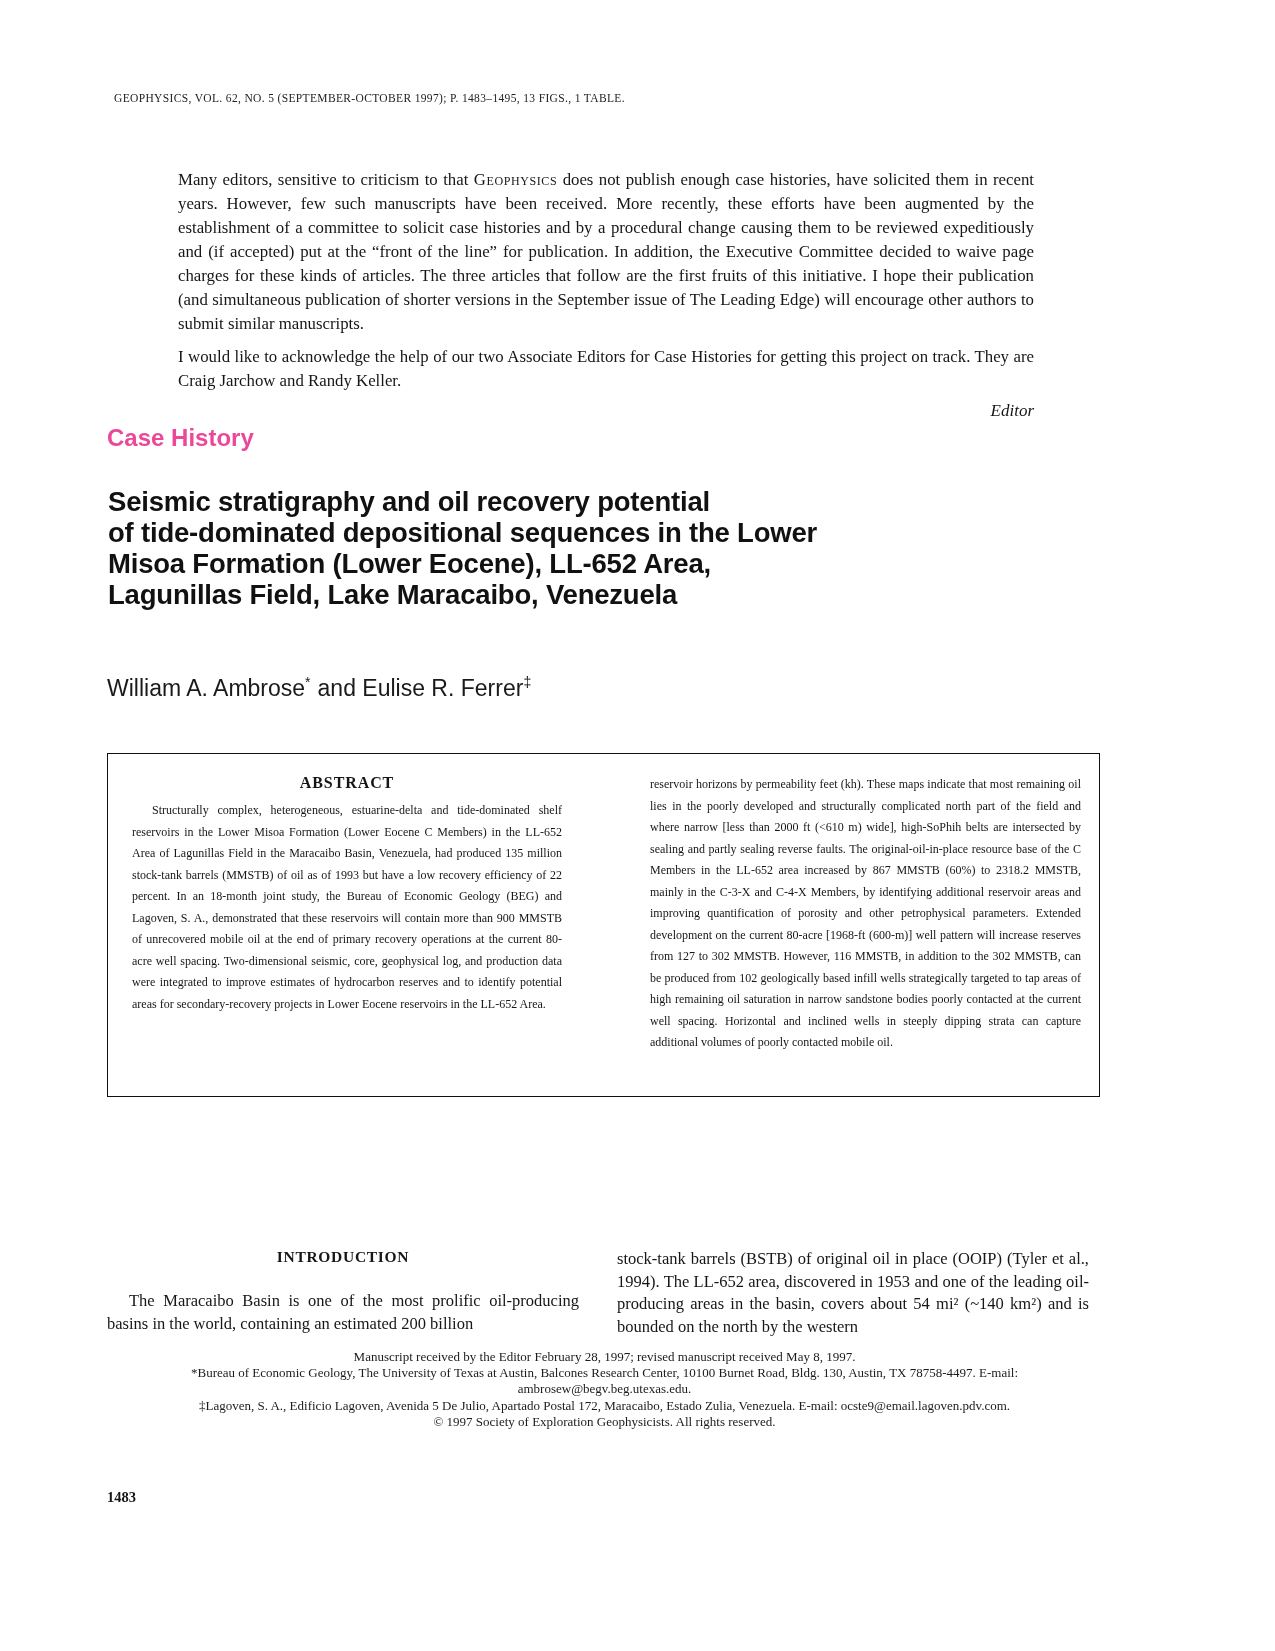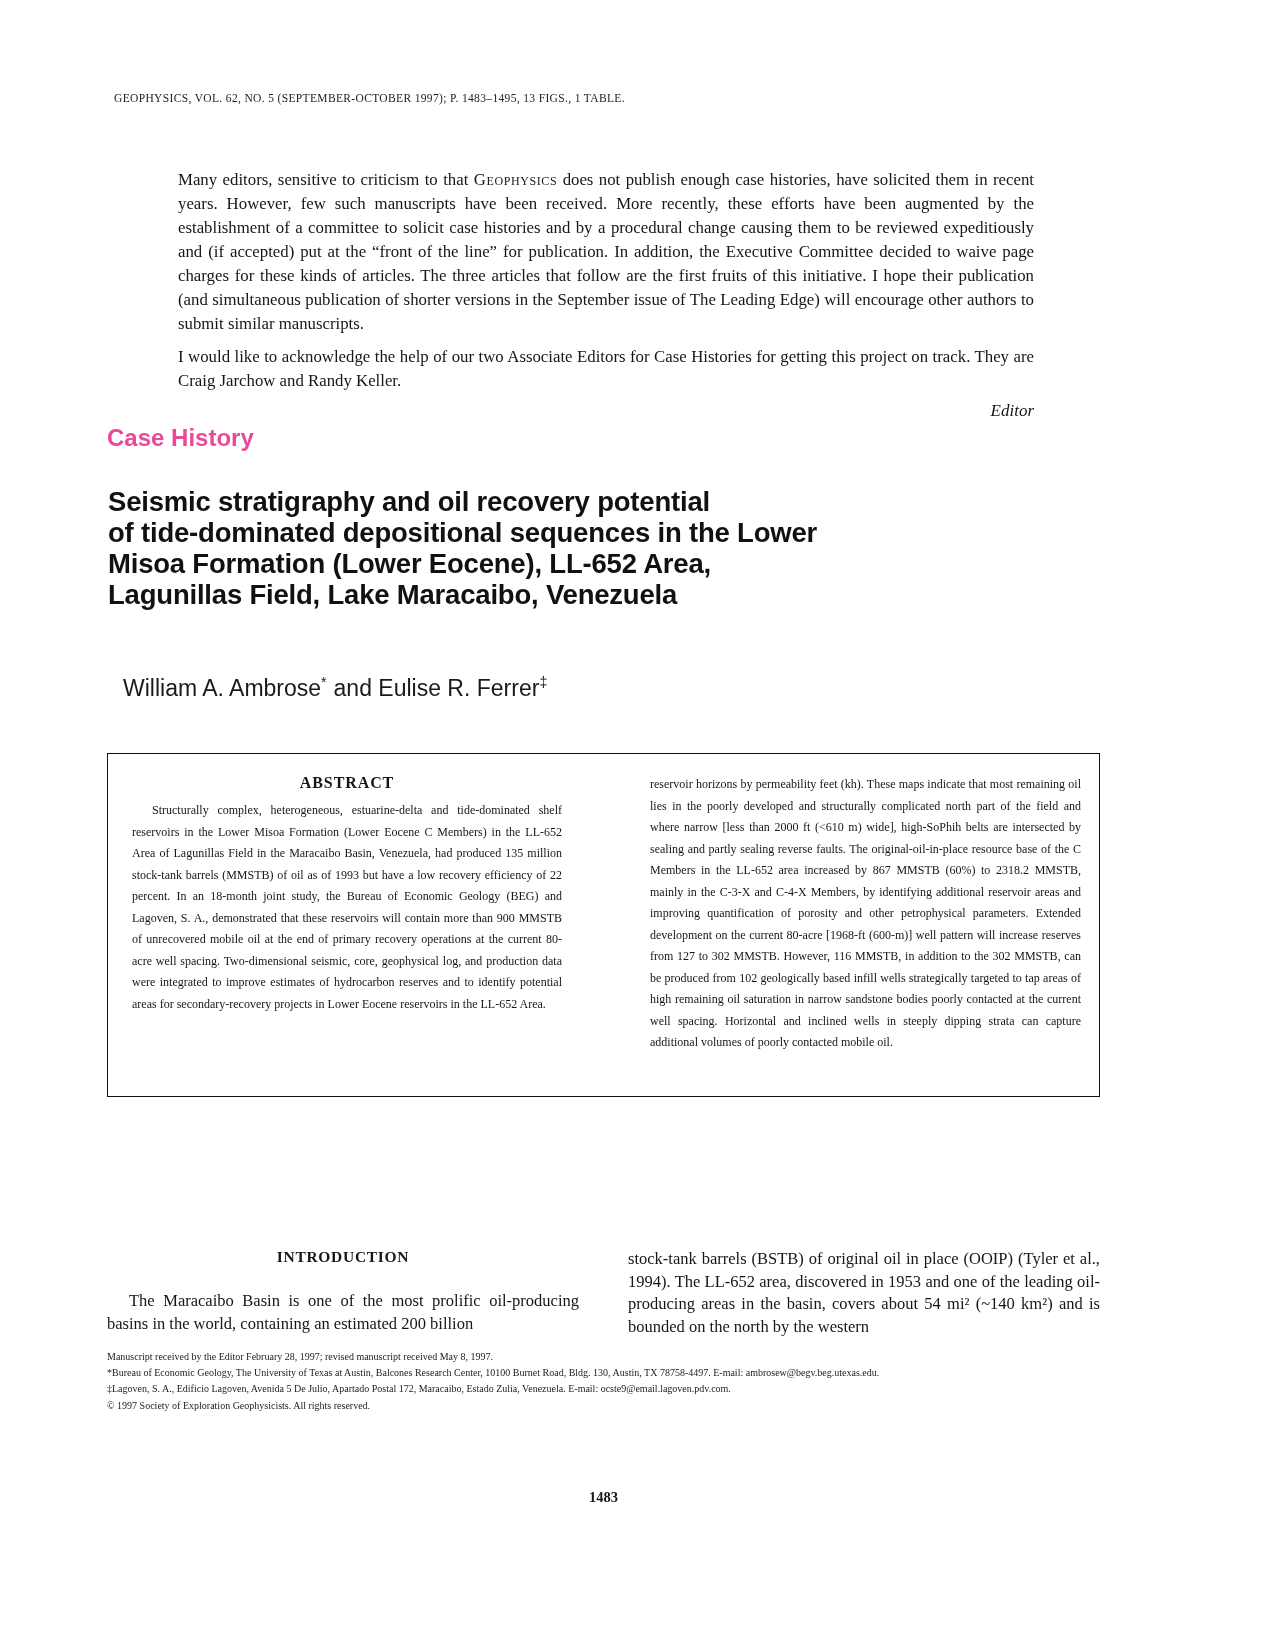--- a/index.html
+++ b/index.html
@@ -64,21 +64,20 @@
     color: #111;
   }
 
   .authors {
     position: absolute;
     left: 107px;
     top: 674px;
     font-family: "Liberation Sans", sans-serif;
     font-size: 23px;
     color: #1a1a1a;
-    margin-left: 16px;
   }
   .authors sup { font-size: 14px; vertical-align: 9px; }
   .authors .conj { margin-left: 7px; }
 
   .abstract-box {
     position: absolute;
     left: 107px;
     top: 753px;
     width: 993px;
     height: 344px;
@@ -103,22 +102,21 @@
     text-align: justify;
   }
   .abs-text.indent { text-indent: 20px; }
 
   .intro-section {
     position: absolute;
     left: 107px;
     top: 1248px;
     width: 993px;
     display: flex;
-    gap: 48px;
-    justify-content: space-between;
+    gap: 38px;
   }
   .intro-col { width: 472px; flex: 0 0 auto; }
   .intro-heading {
     text-align: center;
     font-weight: 700;
     font-size: 15.5px;
     letter-spacing: 0.7px;
     margin-bottom: 24px;
   }
   .intro-text {
@@ -126,33 +124,33 @@
     line-height: 22.5px;
     text-align: justify;
   }
   .intro-text.indent { text-indent: 22px; }
 
   .footnotes {
     position: absolute;
     left: 107px;
     top: 1349px;
     width: 995px;
-    font-size: 10px;
+    font-size: 13px;
     line-height: 16.2px;
-    text-align: left;
+    text-align: center;
     color: #1b1b1b;
   }
   .footnotes p { margin: 0; }
 
   .page-number {
     position: absolute;
     left: 107px;
     width: 993px;
     top: 1489px;
-    text-align: center;
+    text-align: left;
     font-weight: 700;
     font-size: 14.5px;
   }
 </style>
 </head>
 <body>
 
 <div class="journal-line">GEOPHYSICS, VOL. 62, NO. 5 (SEPTEMBER-OCTOBER 1997); P. 1483–1495, 13 FIGS., 1 TABLE.</div>
 
 <div class="editor-note">

